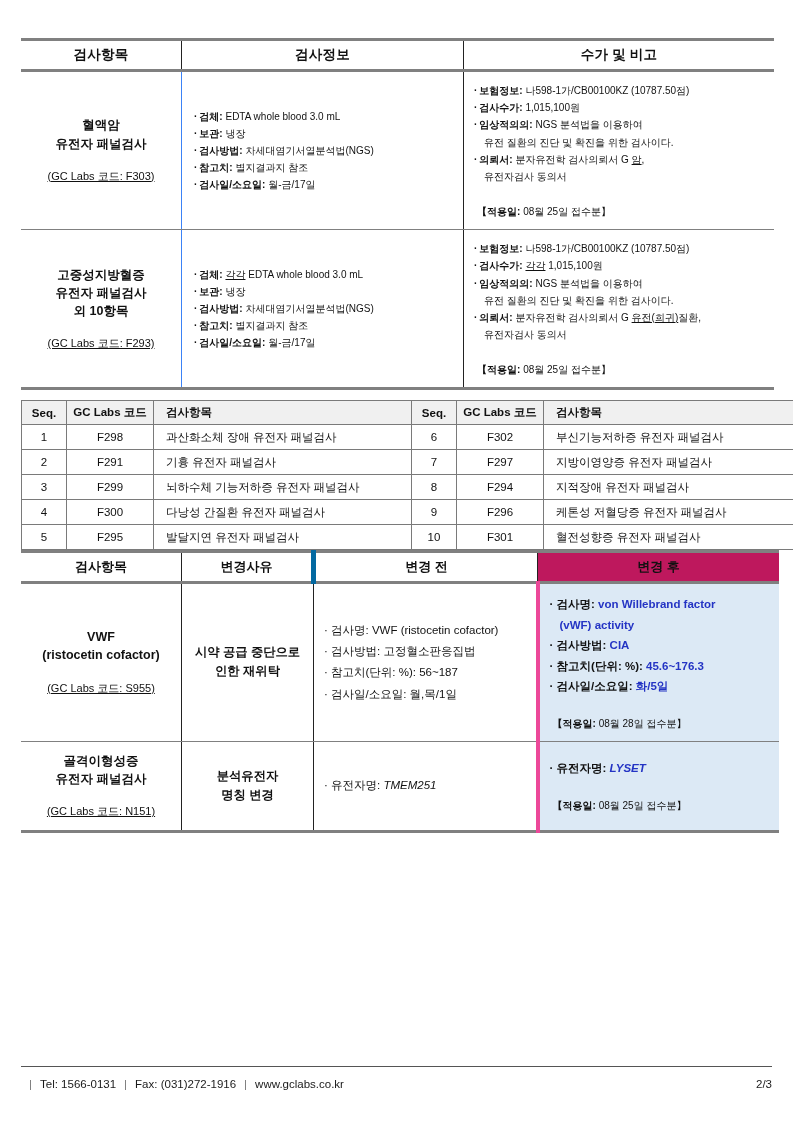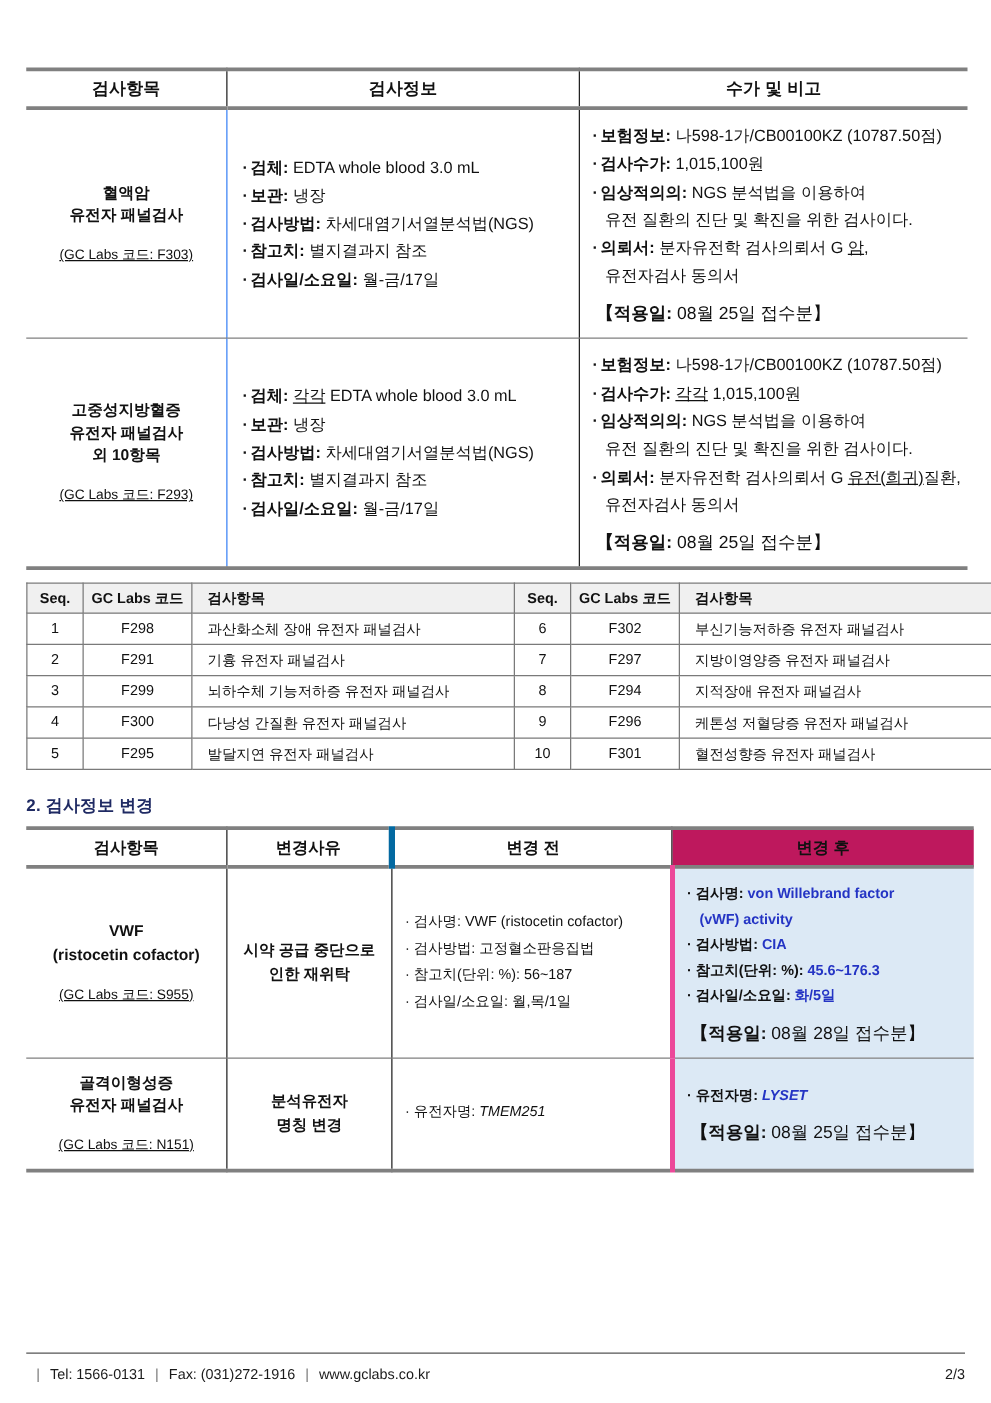--- a/index.html
+++ b/index.html
@@ -10,21 +10,21 @@
   body {
     width: 793px;
     height: 1122px;
     font-family: "Liberation Sans", "DejaVu Sans", sans-serif;
     color: #1a1a1a;
     position: relative;
     overflow: hidden;
   }
   .page {
     position: absolute;
-    left: 0; top: 16px;
+    left: 0; top: 0;
     width: 793px;
     height: 1036px;
     padding: 0;
     box-sizing: border-box;
   }
   .sheet {
     position: absolute;
     left: 21px;
     top: 38px;
     width: 751px;
@@ -71,32 +71,32 @@
   .item-code {
     font-size: 11px;
     text-decoration: underline;
     margin-top: 16px;
     color: #111;
     font-weight: normal;
   }
 
   .info-list { list-style: none; margin: 0; padding: 0; }
   .info-list li {
-    font-size: 13px;
+    font-size: 10px;
     line-height: 1.72;
     color: #111;
     white-space: nowrap;
   }
   .info-list li .lbl { font-weight: bold; }
   .info-list li .bullet { font-weight: bold; margin-right: 2px; }
   .info-list li.cont { padding-left: 10px; }
   .u { text-decoration: underline; }
   .apply {
-    font-size: 14px;
-    margin-top: 10px;
+    font-size: 10px;
+    margin-top: 20px;
     padding-left: 3px;
     color: #111;
     white-space: nowrap;
   }
   .apply b { font-weight: bold; }
 
   
   .wrap-t2 { margin-top: 10px; }
   .t2 {
     border: 1px solid #7a7a7a;
@@ -331,21 +331,20 @@
             <td class="ccode">F295</td>
             <td class="cname">발달지연 유전자 패널검사</td>
             <td class="cseq2">10</td>
             <td class="ccode2">F301</td>
             <td class="cname2">혈전성향증 유전자 패널검사</td>
           </tr>
         </tbody>
       </table>
     </div>
 
-    <div class="sec-head">2. 검사정보 변경</div>
 
     <table class="t3">
       <thead>
         <tr>
           <th class="h1">검사항목</th>
           <th class="h2">변경사유</th>
           <th class="h3">변경 전</th>
           <th class="h4">변경 후</th>
         </tr>
       </thead>

